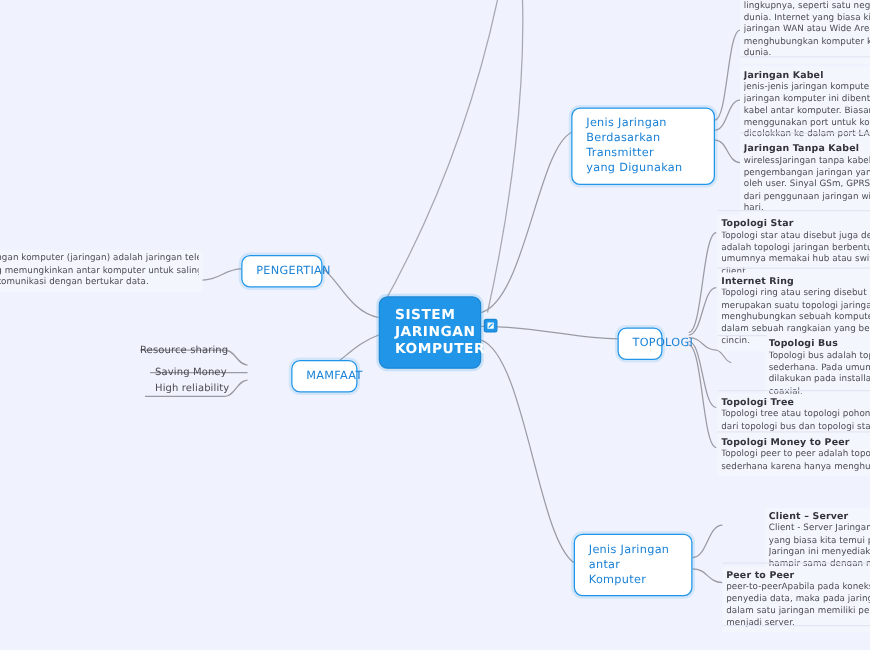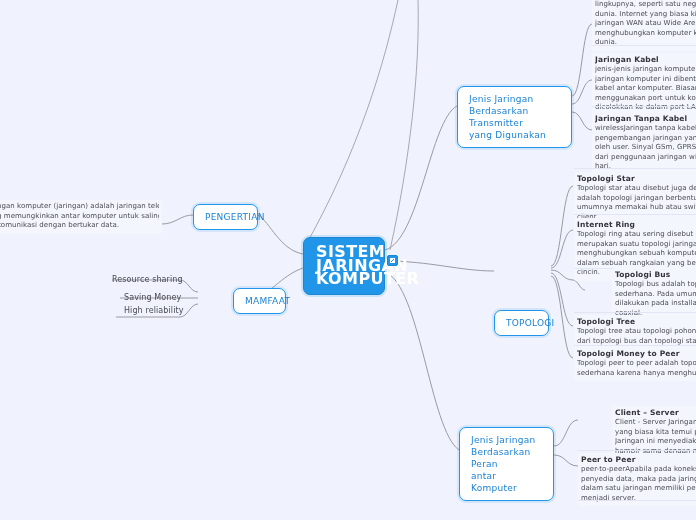--- a/index.html
+++ b/index.html
@@ -34,21 +34,21 @@
     position: absolute;
     box-sizing: border-box;
   }
 
   .node-root {
     background: #2196e8;
     border: 1px solid #1b86d2;
     border-radius: 7px;
     color: #ffffff;
     font-weight: bold;
-    font-size: 16px;
+    font-size: 11px;
     line-height: 13.5px;
     letter-spacing: 0.4px;
     padding: 7px 12px 8px 12px;
     box-shadow: 0 0 0 2px rgba(33,150,232,0.18);
   }
 
   .node-branch {
     background: #ffffff;
     border: 1.5px solid #2196e8;
     border-radius: 7px;
@@ -199,27 +199,26 @@
       <path d="M5,2 L2,5" stroke="#2196e8" stroke-width="1" fill="none"></path>
     </svg>
   </div>
 
   <div class="node node-branch" style="left:457px; top:86px; width:115px;">
     <div>Jenis Jaringan</div>
     <div>Berdasarkan Transmitter</div>
     <div>yang Digunakan</div>
   </div>
 
-  <div class="node node-branch" style="left:494px; top:262px; width:55px; text-align:right;margin-top:48px;">
+  <div class="node node-branch" style="left:494px; top:262px; width:36px; text-align:right;">
     <span>TOPOLOGI</span>
   </div>
 
   <div class="node node-branch" style="left:459px; top:427px; width:95px;">
     <div>Jenis Jaringan</div>
-    <div>Berdasarkan Peran</div>
     <div>antar Komputer</div>
   </div>
 
   <div class="textblock no-title" style="left:592px; top:-2px; width:112px;">
     <div class="tb-body">lingkupnya, seperti satu negara, sa
 dunia. Internet yang biasa kita gun
 jaringan WAN atau Wide Area Netw
 menghubungkan komputer kita dep
 dunia.</div>
   </div>

